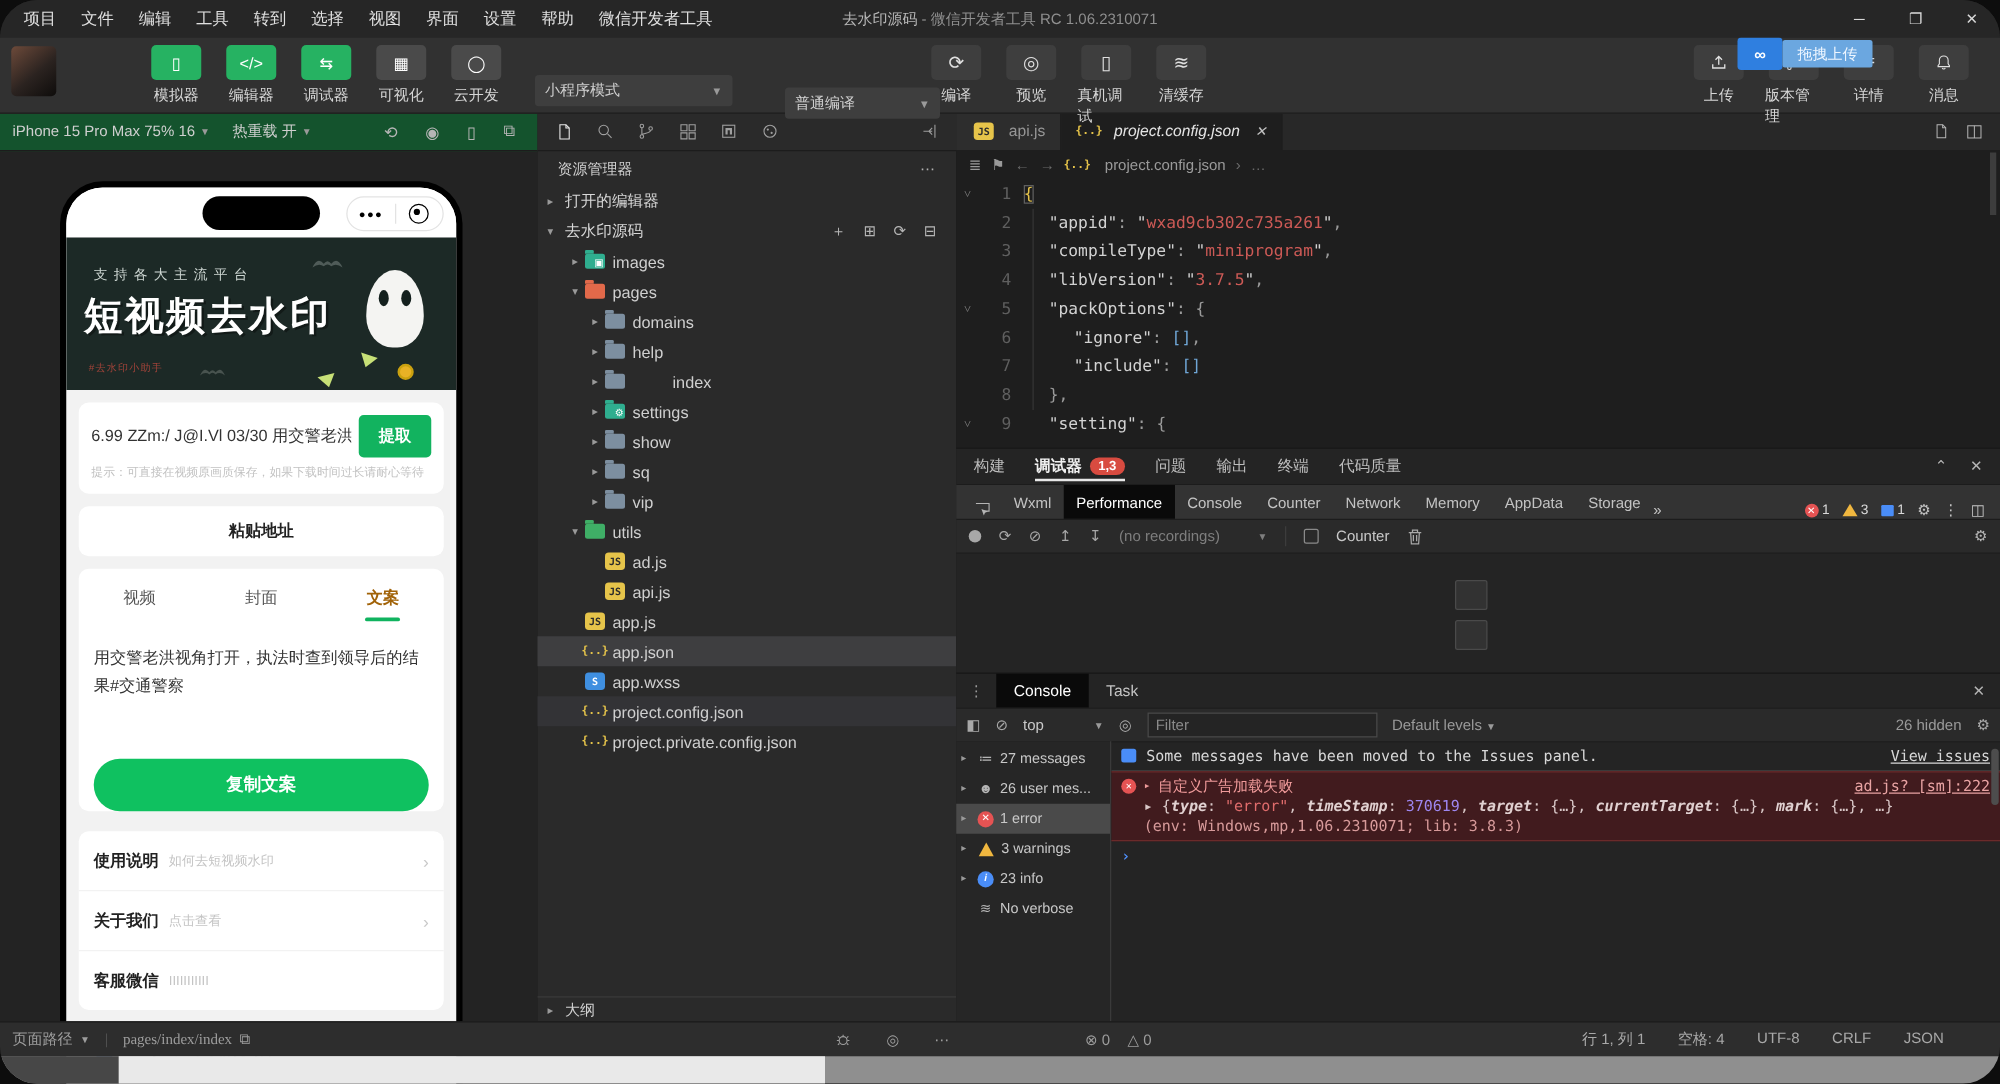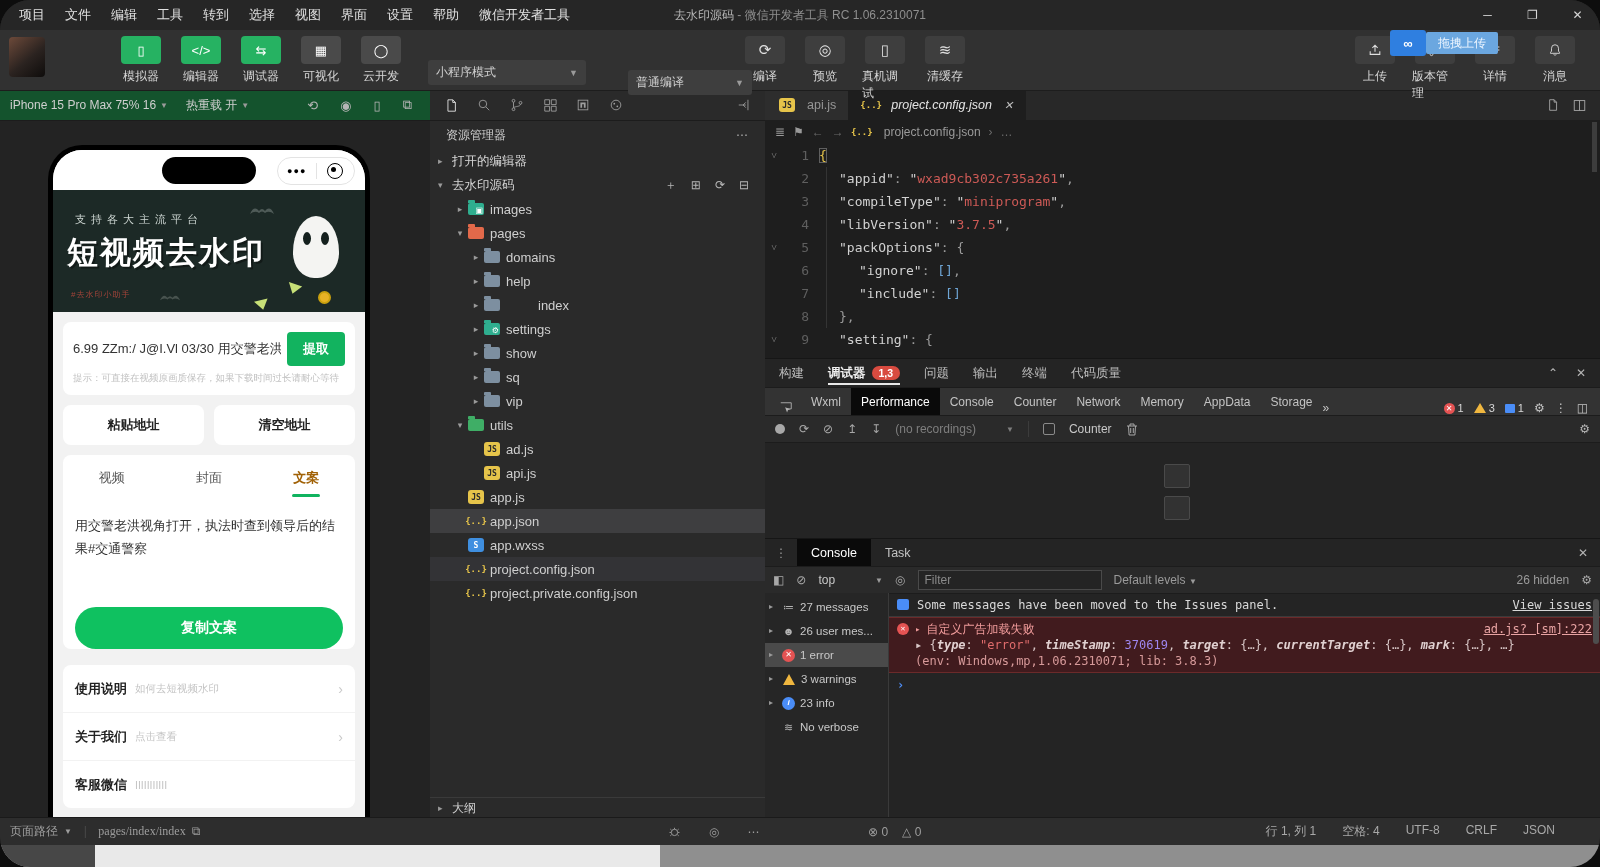--- a/index.html
+++ b/index.html
@@ -385,21 +385,20 @@
           <div class="card">
             <div class="extract-row">
               <span class="extract-input">6.99 ZZm:/ J@I.Vl 03/30 用交警老洪</span>
               <span class="btn-extract">提取</span>
             </div>
             <div class="extract-hint">提示：可直接在视频原画质保存，如果下载时间过长请耐心等待</div>
           </div>
 
           <div class="addr-actions" id="addr-actions">
               <div class="abtn">粘贴地址</div>
-              <div class="abtn">清空地址</div>
             </div>
 
           <div class="card">
             <div class="ph-tabs" id="ph-tabs">
                 <div class="ph-tab">视频</div>
                 <div class="ph-tab">封面</div>
                 <div class="ph-tab on">文案</div>
               </div>
             <div class="copy-text">用交警老洪视角打开，执法时查到领导后的结果#交通警察</div>
             <div class="btn-copy">复制文案</div>

